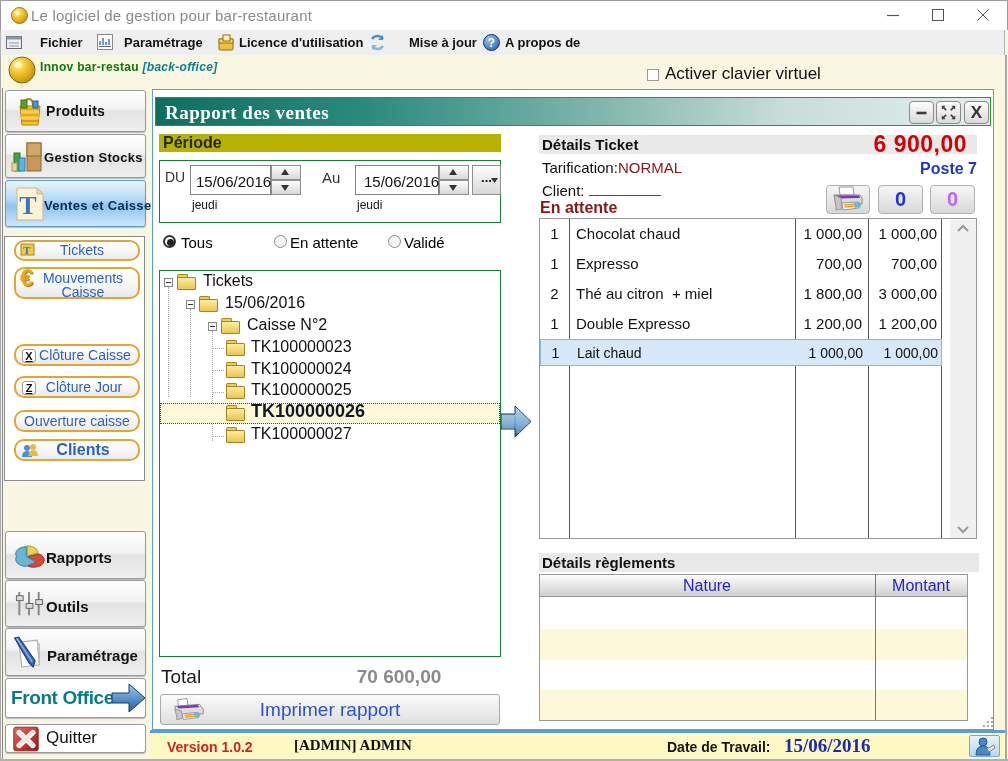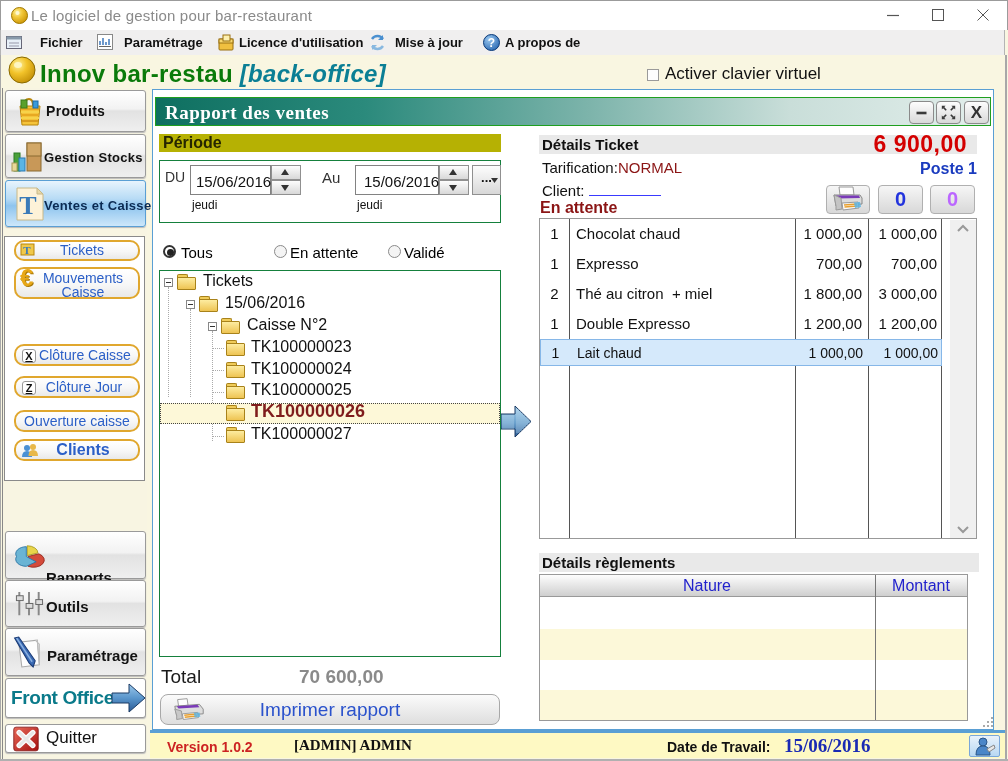--- a/index.html
+++ b/index.html
@@ -9,21 +9,21 @@
 
 
 #titlebar { left:0; top:0; width:1008px; height:30px; background:#ffffff; border-left:1px solid #9b9b9b; border-right:1px solid #9b9b9b; border-top:1px solid #9b9b9b; }
 #titletext { left:31px; top:7px; font-size:15px; color:#8a8a8a; letter-spacing:0.2px; }
 
 
 #menubar { left:0; top:30px; width:1005px; height:25px; background:#f0efef; border-right:1px solid #b4b4b4; border-left:1px solid #b4b4b4; }
 .mitem { position:absolute; top:5px; font-size:13px; font-weight:bold; color:#111; }
 
 
-#apptitle { left:40px; top:60px; font-size:24px; font-weight:bold; color:#0a7a0a; letter-spacing:0.3px; }
+#apptitle { left:40px; top:60px; font-size:12px; font-weight:bold; color:#0a7a0a; letter-spacing:0.3px; }
 #apptitle .bo { color:#0b7f95; font-style:italic; }
 #kbchk { left:647px; top:69px; width:12px; height:12px; background:#fdfdfd; border:1px solid #9a9a9a; }
 #kblabel { left:665px; top:64px; font-size:17px; color:#111; }
 
 
 #sidebar { left:2px; top:88px; width:145px; height:673px; background:#f8f5e2; border-left:1px solid #888; }
 .sbtn { position:absolute; left:2px; width:141px; background:linear-gradient(#ffffff 0%,#f2f2f2 45%,#e2e2e2 50%,#efefef 100%); border:1px solid #9a9a9a; border-radius:3px; box-shadow:0 1px 1px #bbb; }
 .sbtn .lbl { position:absolute; font-weight:bold; color:#111; font-size:14.5px; white-space:nowrap; }
 .sel { background:linear-gradient(#e8f4fd 0%,#b7dbf5 40%,#8ec4ee 55%,#cde7fa 100%); border:1px solid #5a9fd4; }
 .pill { position:absolute; left:11px; width:126px; background:linear-gradient(#ffffff 0%,#f7f7f7 55%,#e9e9e9 100%); border:2px solid #e0a72e; border-radius:10px; color:#2b5fc7; font-size:14px; text-align:center; white-space:nowrap; }
@@ -104,21 +104,21 @@
       <rect x="1" y="5" width="14" height="4" fill="#f8d870" stroke="#9a7010"></rect>
       <rect x="5" y="1" width="7" height="6" fill="#fdf0b0" stroke="#9a7010"></rect>
     </svg>
   <span class="mitem" style="left:238px;">Licence d'utilisation</span>
   <svg class="abs" style="left:368px;top:4px;" width="17" height="17" viewBox="0 0 17 17">
       <path d="M14 5 A6.5 6.5 0 0 0 3 5" fill="none" stroke="#4a90d0" stroke-width="2.4"></path>
       <path d="M14 1 L14 6 L9 6 Z" fill="#4a90d0"></path>
       <path d="M3 12 A6.5 6.5 0 0 0 14 12" fill="none" stroke="#88b8e0" stroke-width="2.4"></path>
       <path d="M3 16 L3 11 L8 11 Z" fill="#88b8e0"></path>
     </svg>
-  <span class="mitem" style="left:394px;">Mise à jour</span>
+  <span class="mitem" style="left:408px;">Mise à jour</span>
   <svg class="abs" style="left:482px;top:4px;" width="17" height="17" viewBox="0 0 17 17">
       <defs>
         <radialGradient id="gq" cx="0.35" cy="0.3" r="0.9">
           <stop offset="0" stop-color="#9ac8f0"></stop>
           <stop offset="1" stop-color="#1a5aa8"></stop>
         </radialGradient>
       </defs>
       <circle cx="8.5" cy="8.5" r="8" fill="url(#gq)" stroke="#0a3a78"></circle>
       <text x="8.5" y="13" font-size="12" font-weight="bold" fill="#fff" text-anchor="middle">?</text>
     </svg>
@@ -201,21 +201,21 @@
         <path d="M7.5 13 Q7.5 7 12 7 Q17 7 17 13 Z" fill="#e8b84a"></path>
     </svg>
     <span style="padding-left:12px;font-size:16px;">Clients</span></div>
 
   <div class="sbtn" style="top:443px;height:48px;">
     <svg style="position:absolute;left:6px;top:12px;" width="34" height="25" viewBox="0 0 36 28">
       <path d="M16 13 L16 2 A12 8 0 0 1 28 10 Z" fill="#e8d44a" stroke="#a89a20"></path>
       <path d="M17 14 L29 11 A12 8 0 0 1 17 25 Z" fill="#d44a3a" stroke="#942a20"></path>
       <path d="M15 14 L15 3 A12 8 0 0 0 4 14 A12 8 0 0 0 15 25 L26 20 Z" fill="#6ab4d4" stroke="#2a74a4"></path>
     </svg>
-    <span class="lbl" style="left:40px;top:17px;font-size:15px;margin-top:20px;">Rapports</span>
+    <span class="lbl" style="left:40px;top:17px;font-size:15px;">Rapports</span>
   </div>
   <div class="sbtn" style="top:492px;height:47px;">
     <svg style="position:absolute;left:7px;top:7px;" width="32" height="31" viewBox="0 0 32 32">
       <g stroke="#888" stroke-width="2">
           <path d="M6 4 V28 M16 4 V28 M26 4 V28"></path>
         </g>
       <g fill="#ddd" stroke="#666">
           <rect x="3" y="8" width="7" height="5"></rect>
           <rect x="13" y="16" width="7" height="5"></rect>
           <rect x="23" y="12" width="7" height="5"></rect>
@@ -295,21 +295,21 @@
     <span class="abs spin" style="left:279px;top:4px;">
         <b class="abs" style="left:10px;top:4px;width:0;height:0;border-left:4px solid transparent;border-right:4px solid transparent;border-bottom:6px solid #333;z-index:3;"></b>
         <b class="abs" style="left:10px;top:20px;width:0;height:0;border-left:4px solid transparent;border-right:4px solid transparent;border-top:6px solid #333;z-index:3;"></b>
       </span>
     <span class="abs" style="left:197px;top:37px;font-size:12px;color:#111;">jeudi</span>
     <span class="abs" style="left:312px;top:4px;width:29px;height:30px;border:1px solid #909090;background:linear-gradient(#fdfdfd,#d8d8d8);font-weight:bold;font-size:13px;color:#111;text-align:center;line-height:24px;">...<svg width="7" height="6" viewBox="0 0 7 6" style="position:absolute;right:2px;top:12px;">
           <path d="M0 0 L7 0 L3.5 5 Z" fill="#333"></path>
         </svg></span>
   </div>
 
-  <div class="abs" style="left:10px;top:144px;width:400px;height:18px;margin-top:10px;">
+  <div class="abs" style="left:10px;top:144px;width:400px;height:18px;">
     <span class="abs" style="left:0px;top:1px;width:13px;height:13px;border-radius:50%;background:#fff;border:2px solid #333;"></span>
     <span class="abs" style="left:4px;top:5px;width:7px;height:7px;border-radius:50%;background:#222;"></span>
     <span class="abs" style="left:18px;top:0px;font-size:15px;">Tous</span>
     <span class="abs" style="left:111px;top:1px;width:13px;height:13px;border-radius:50%;background:#f4f4f4;border:1px solid #8a8a8a;"></span>
     <span class="abs" style="left:127px;top:0px;font-size:15px;">En attente</span>
     <span class="abs" style="left:225px;top:1px;width:13px;height:13px;border-radius:50%;background:#f4f4f4;border:1px solid #8a8a8a;"></span>
     <span class="abs" style="left:241px;top:0px;font-size:15px;">Validé</span>
   </div>
 
   <div class="greenbox" style="left:6px;top:180px;width:342px;height:387px;font-size:16px;overflow:hidden;">
@@ -331,59 +331,59 @@
       <div class="fold" style="left:61px;top:47px;"></div>
       <div class="trow" style="left:87px;top:45px;">Caisse N°2</div>
     <div class="fold" style="left:66px;top:69px;"></div>
       <div class="trow" style="left:91px;top:67px;">TK100000023</div>
     <div class="fold" style="left:66px;top:91px;"></div>
       <div class="trow" style="left:91px;top:89px;">TK100000024</div>
     <div class="fold" style="left:66px;top:112px;"></div>
       <div class="trow" style="left:91px;top:110px;">TK100000025</div>
     <div class="abs" style="left:0px;top:132px;width:340px;height:21px;background:#fdf8d8;border:1px dotted #444;"></div>
     <div class="fold" style="left:66px;top:134px;"></div>
-      <div class="trow" style="left:91px;top:130px;color:#7f1d1d;font-weight:bold;font-size:18px;">TK100000026</div>
+      <div class="trow" style="left:91px;top:130px;color:#0f172a;font-weight:bold;font-size:18px;">TK100000026</div>
     <div class="fold" style="left:66px;top:156px;"></div>
       <div class="trow" style="left:91px;top:154px;">TK100000027</div>
   </div>
 
   <svg class="abs" style="left:348px;top:315px;" width="31" height="33" viewBox="0 0 31 33">
     <defs>
         <linearGradient id="ar2" x1="0" y1="0" x2="0" y2="1">
           <stop offset="0" stop-color="#a8d0ea"></stop>
           <stop offset="0.55" stop-color="#6aa0cc"></stop>
           <stop offset="1" stop-color="#2a5a94"></stop>
         </linearGradient>
       </defs>
     <path d="M0 9 L14 9 L14 1 L30 16.5 L14 32 L14 24 L0 24 Z" fill="url(#ar2)" stroke="#1a3a64"></path>
     <g stroke="#cde4f4" stroke-width="0.7" opacity="0.8">
         <path d="M1 11 H13 M1 13 H13 M1 15 H13 M1 17 H13 M1 19 H13 M1 21 H13 M1 23 H13"></path>
         <path d="M15 5 H18 M15 7 H20 M15 9 H22 M15 11 H24 M15 13 H27 M15 15 H28 M15 17 H29 M15 19 H27 M15 21 H25 M15 23 H23 M15 25 H21 M15 27 H19"></path>
       </g>
   </svg>
 
   <div class="abs" style="left:8px;top:576px;font-size:19px;color:#1a1a1a;">Total</div>
-  <div class="abs" style="left:146px;top:576px;width:200px;text-align:left;font-size:19px;font-weight:bold;color:#8a8a8a;">70 600,00</div>
-  <div class="abs" style="left:7px;top:604px;width:340px;height:31px;background:linear-gradient(#fbfbfb,#dedede);border:1px solid #a8a8a8;border-radius:8px;">
+  <div class="abs" style="left:146px;top:576px;width:200px;text-align:center;font-size:19px;font-weight:bold;color:#8a8a8a;">70 600,00</div>
+  <div class="abs" style="left:7px;top:604px;width:340px;height:31px;background:linear-gradient(#fbfbfb,#dedede);border:1px solid #a8a8a8;border-radius:3px;">
     <svg width="36" height="27" viewBox="0 0 38 27" style="position:absolute;left:10px;top:2px;">
         <path d="M7 2 L17 1 L18 8 L8 9 Z" fill="#fdfdfd" stroke="#999"></path>
         <path d="M4 9 L30 7 L34 12 L34 17 L6 19 Z" fill="#ddd" stroke="#888"></path>
         <path d="M6 9 L28 7.5 L30 10 L8 11.5 Z" fill="#7a3ab8"></path>
         <path d="M4 12 L6 19 L6 23 L12 22 L11 14 Z" fill="#c8c8c8" stroke="#999"></path>
         <path d="M12 17 L28 15.5 L29 21 L13 23 Z" fill="#fafafa" stroke="#999"></path>
         <path d="M14 18.5 L27 17.2 M14.5 20.5 L27.5 19.2" stroke="#e8a030" stroke-width="1.6"></path>
         <path d="M24 16 L30 15.5 L31 20 L25 21 Z" fill="#5ab4e4" opacity="0.8"></path>
       </svg>
     <span class="abs" style="left:0;top:4px;width:338px;text-align:center;font-size:19px;color:#2a52cc;">Imprimer rapport</span>
   </div>
 
   <div class="grayhdr" style="left:386px;top:45px;width:438px;height:19px;line-height:19px;">Détails Ticket</div>
   <div class="abs" style="left:574px;top:41px;width:240px;text-align:right;font-size:23px;font-weight:bold;color:#d40000;letter-spacing:0.5px;">6 900,00</div>
   <div class="abs" style="left:389px;top:69px;font-size:15px;color:#111;">Tarification:<span style="color:#8b1515;">NORMAL</span></div>
-  <div class="abs" style="left:624px;top:70px;width:200px;text-align:right;font-size:16px;font-weight:bold;color:#1a3bbf;">Poste 1</div>
+  <div class="abs" style="left:624px;top:70px;width:200px;text-align:right;font-size:16px;font-weight:bold;color:#1a3bbf;">Poste 7</div>
   <div class="abs" style="left:389px;top:92px;font-size:15px;color:#111;">Client: <span style="display:inline-block;width:72px;border-bottom:1px solid #3a3aff;height:14px;"></span></div>
   <div class="abs" style="left:387px;top:109px;font-size:16px;font-weight:bold;color:#8b1515;">En attente</div>
   <div class="abs" style="left:673px;top:95px;width:44px;height:29px;background:linear-gradient(#f6f6f6,#d8d8d8);border:1px solid #b0b0b0;border-radius:4px;"><svg width="38" height="27" viewBox="0 0 38 27" style="margin:0 0 0 2px;">
         <path d="M10 1 L24 1 L25 9 L11 9 Z" fill="#fdfdfd" stroke="#999"></path>
         <path d="M5 9 L31 9 L33 12 L33 18 L7 20 Z" fill="#dcdcdc" stroke="#888"></path>
         <path d="M7 9.5 L30 9.5 L31 12 L8 12.5 Z" fill="#7a3ab8"></path>
         <path d="M5 9 L7 20 L7 24 L13 23 L12 12 Z" fill="#c4c4c4" stroke="#999"></path>
         <path d="M13 17 L29 16 L30 22 L14 24 Z" fill="#fafafa" stroke="#999"></path>
         <path d="M15 19 L28 18 M15.5 21 L28.5 20" stroke="#e8a030" stroke-width="1.6"></path>
         <path d="M25 16.5 L31 16 L32 21 L26 22 Z" fill="#5ab4e4" opacity="0.85"></path>

